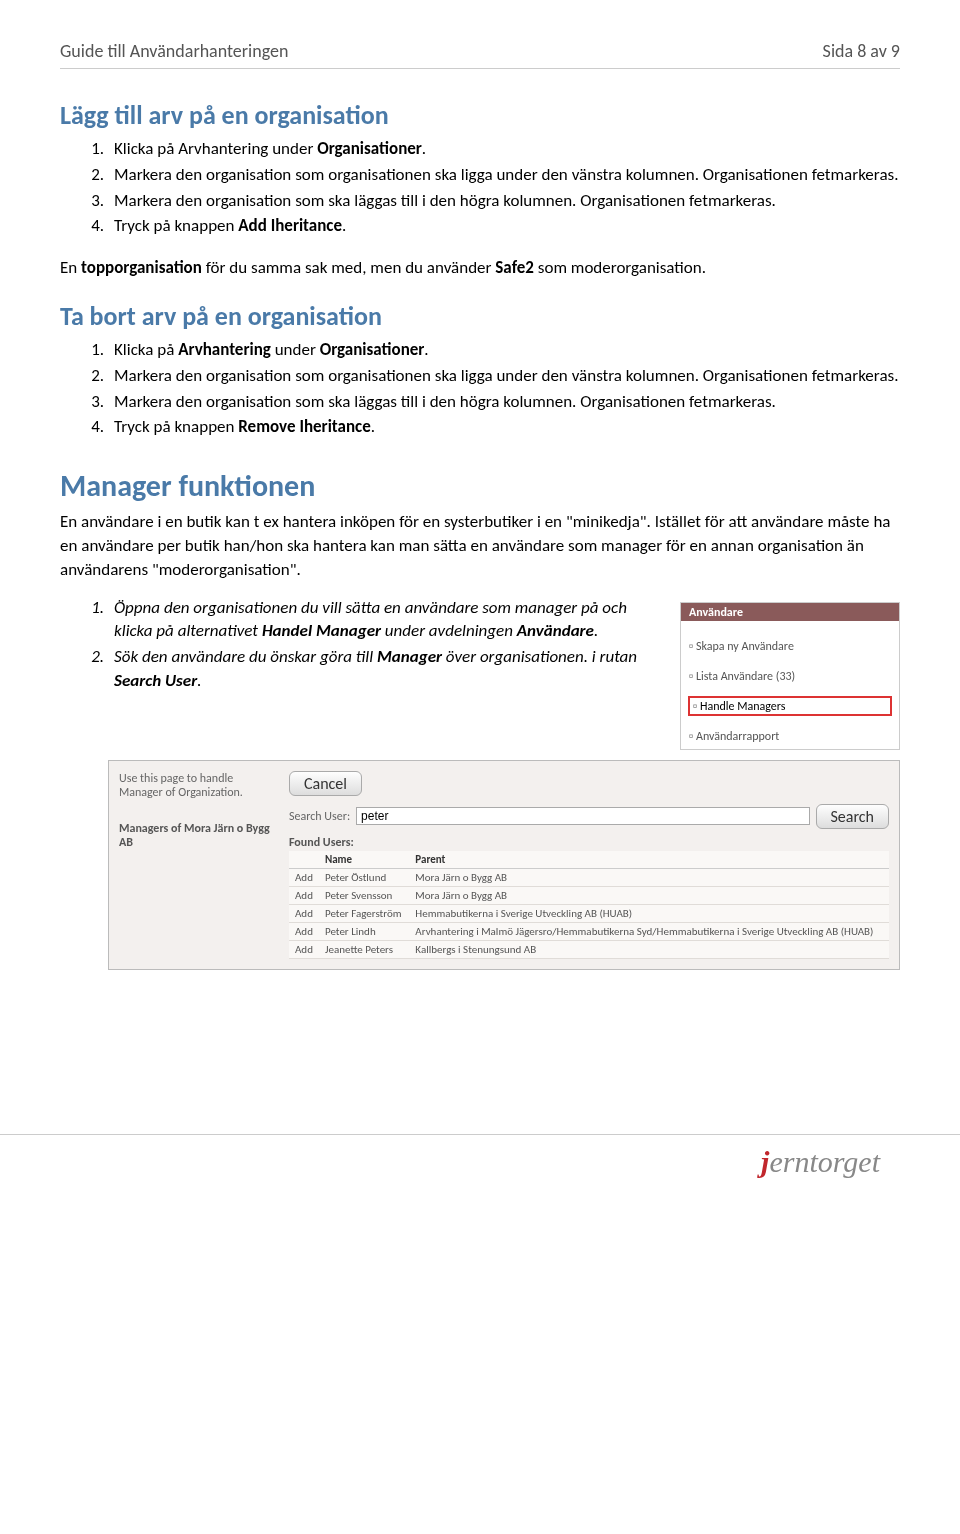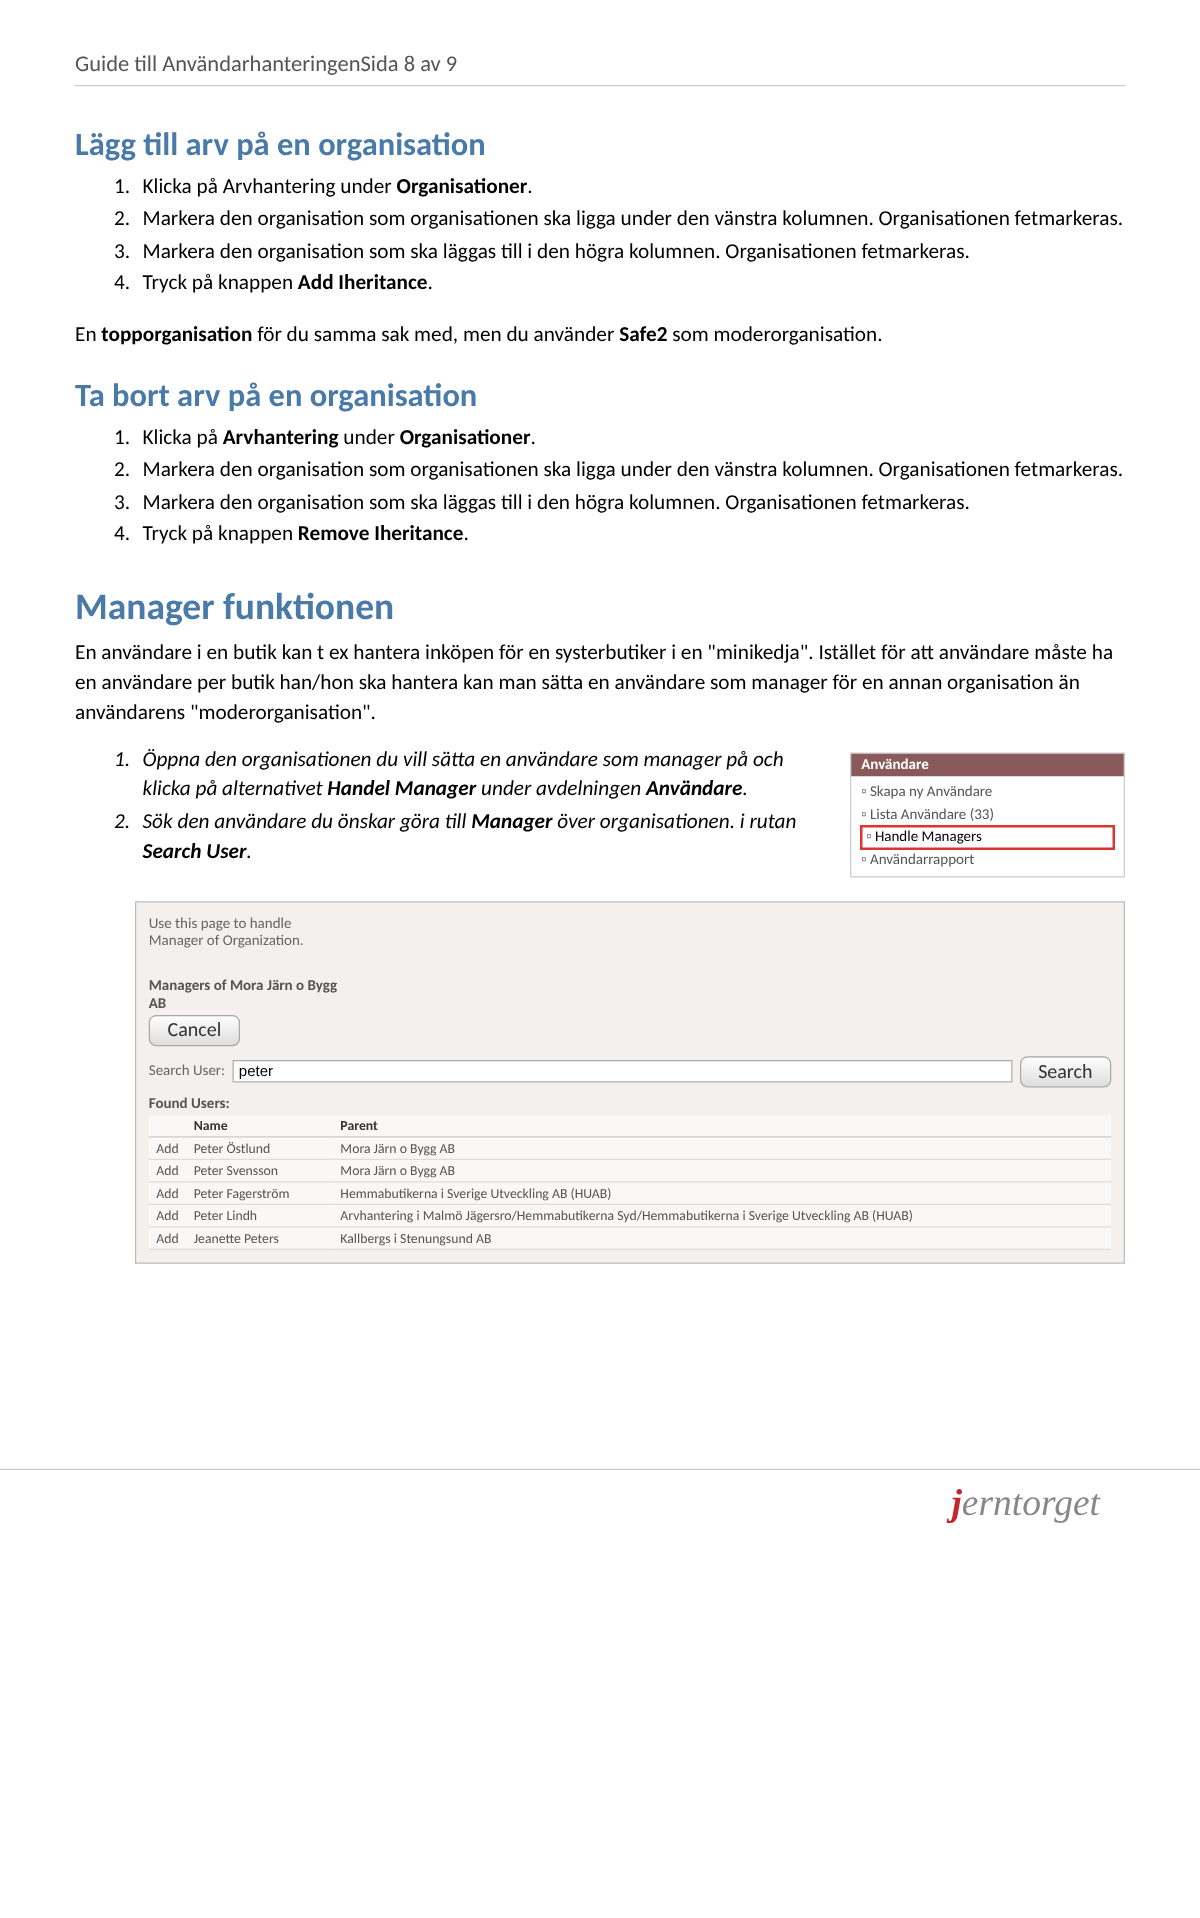--- a/index.html
+++ b/index.html
@@ -7,21 +7,21 @@
       font-family: Calibri, Arial, sans-serif;
       font-size: 16px;
       color: #000;
       background: #fff;
       width: 960px;
       padding: 0;
     }
     .page { padding: 40px 60px 20px 60px; }
     .header {
       display: flex;
-      justify-content: flex-start;
+      justify-content: space-between;
       font-size: 18px;
       color: #555;
       border-bottom: 1px solid #ccc;
       padding-bottom: 6px;
       margin-bottom: 30px;
     }
     h2.section {
       color: #4a7aa8;
       font-size: 26px;
       font-weight: bold;
@@ -67,20 +67,21 @@
       padding: 2px 8px;
       font-weight: bold;
     }
     .side-panel ul {
       list-style: none;
       padding: 4px 8px;
     }
     .side-panel ul li {
       padding: 2px 0;
       color: #555;
+      margin-top: 12px;
     }
     .side-panel ul li::before { content: "▫ "; color: #888; }
     .side-panel ul li.highlight {
       outline: 2px solid #d33;
       outline-offset: -1px;
       padding: 2px 4px;
       color: #000;
     }
     .shot {
       border: 1px solid #bbb;
@@ -95,21 +96,21 @@
       background: linear-gradient(#e5dfda,#f0ece8);
       color: #6a6055;
       font-size: 14px;
       font-weight: bold;
       padding: 6px 10px;
       border-bottom: 1px solid #ccc;
     }
     .shot .shot-body {
       display: flex;
       padding: 10px;
-      flex-direction: column;
+      gap: 10px;
     }
     .shot .shot-left { width: 160px; }
     .shot .shot-right { flex: 1; }
     .shot .btn {
       display: inline-block;
       background: linear-gradient(#fefefe,#ddd);
       border: 1px solid #aaa;
       border-radius: 6px;
       padding: 2px 14px;
       font-size: 16px;

